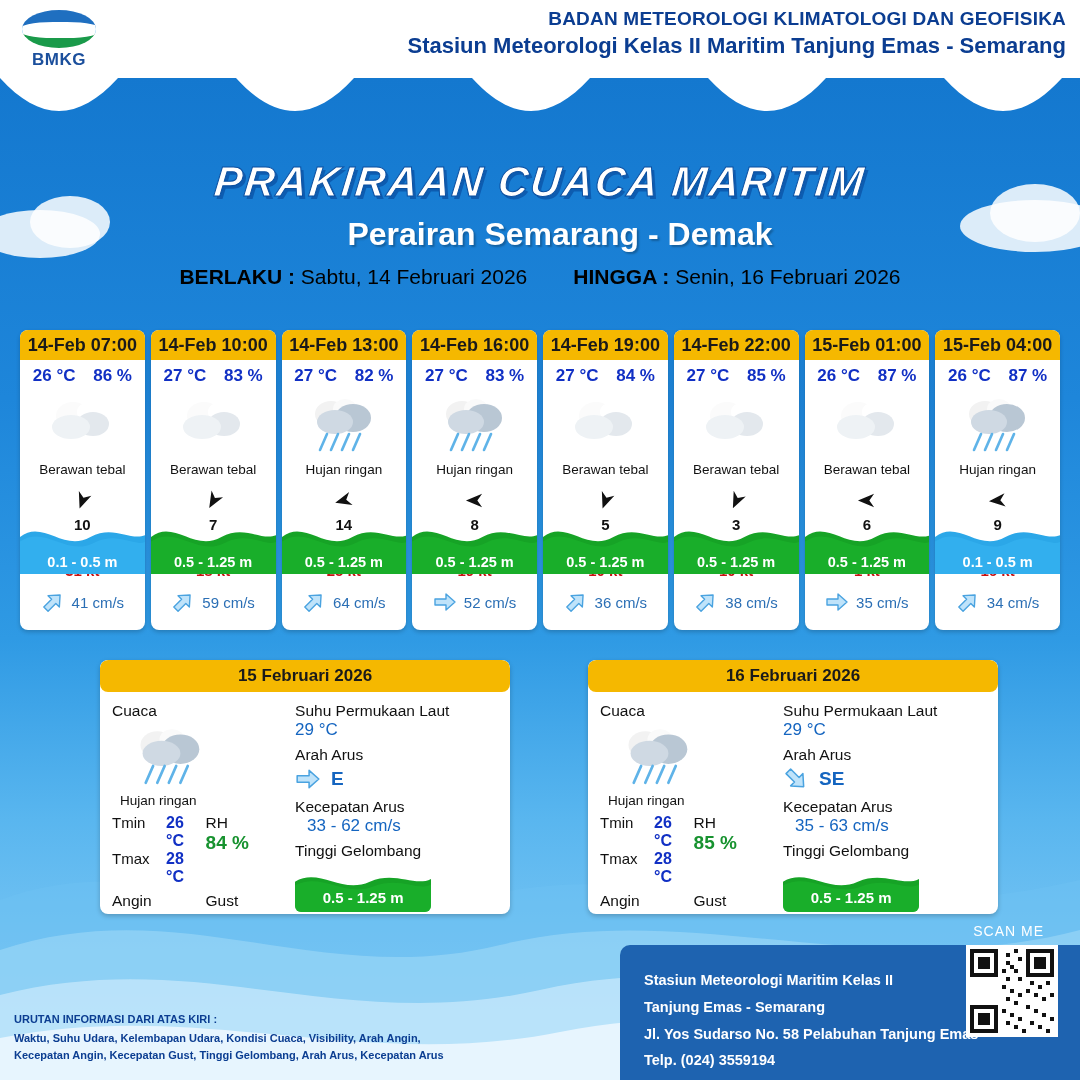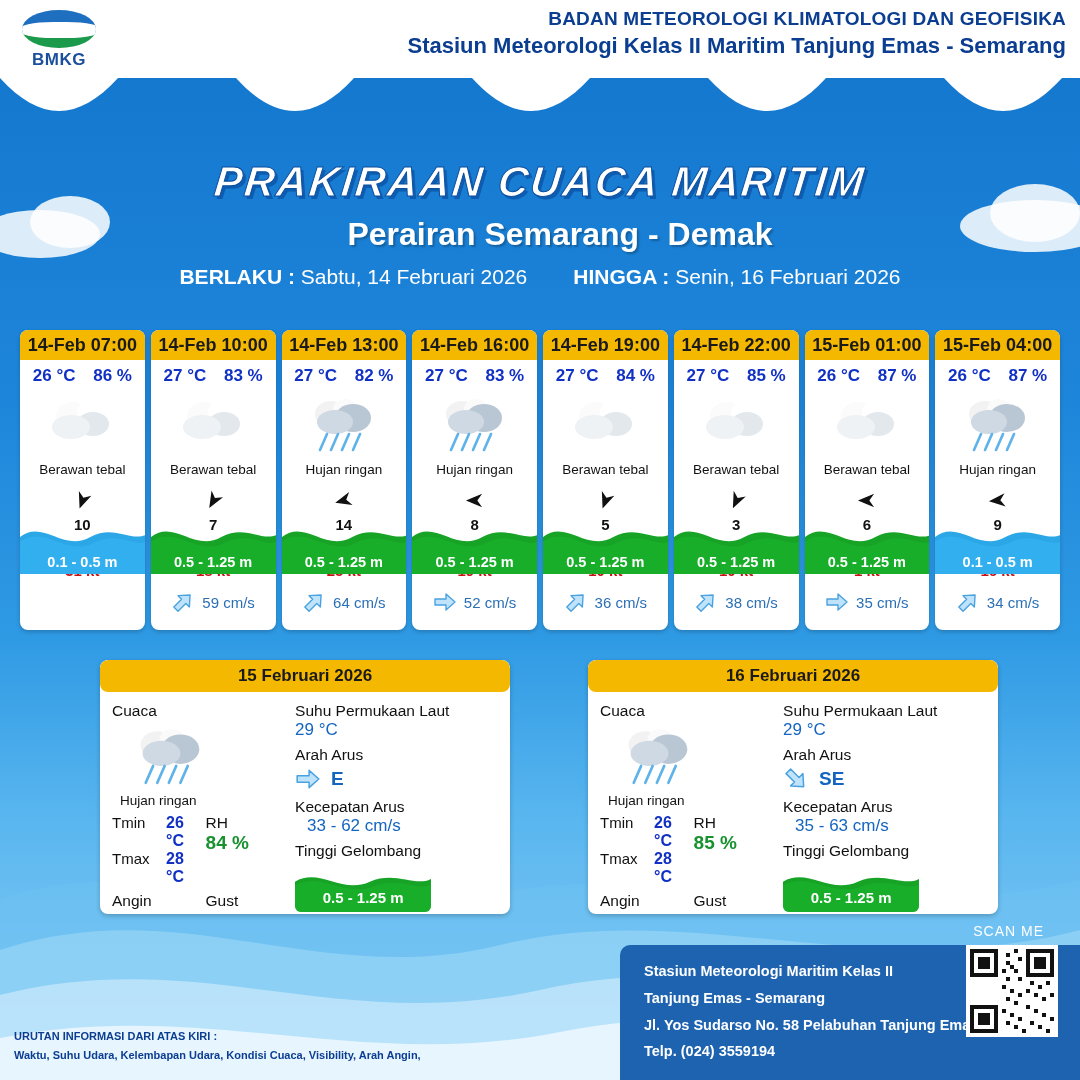--- a/index.html
+++ b/index.html
@@ -60,21 +60,21 @@
     text-shadow: 3px 3px 0 #0d5cb0;
     font-style: italic;
     transform: skewX(-6deg);
   }
   .sub-title {
     font-size: 32px; font-weight: bold; color: #ffffff; margin-top: 10px;
     text-shadow: 2px 2px 2px rgba(0,0,0,.25);
     padding-left: 40px;
   }
   .valid-row {
-    margin-top: 12px; font-size: 21px; color: #ffffff; font-weight: bold;
+    margin-top: 12px; font-size: 21px; color: #000000; font-weight: bold;
     display: flex; justify-content: center; gap: 46px;
   }
   .valid-row .val { font-weight: normal; }
 
   
   .cards { position: absolute; top: 330px; left: 20px; width: 1040px; display: flex; gap: 6px; z-index: 6; }
   .card {
     width: 128px; background: #ffffff; border-radius: 8px; overflow: hidden;
     box-shadow: 0 2px 4px rgba(0,0,0,.2); position: relative; height: 300px;
   }
@@ -135,21 +135,21 @@
   .wave-pill .t {
     position: absolute; left: 0; bottom: 6px; width: 100%; text-align: center;
     color: #fff; font-weight: bold; font-size: 15px;
   }
 
   
   .footer-box {
     position: absolute; right: 0; bottom: 0; width: 460px; height: 135px;
     background: #1e63b0; z-index: 6; border-top-left-radius: 10px;
   }
-  .footer-addr { position: absolute; left: 24px; top: 13px; color: #fff; font-size: 14.5px; font-weight: bold; line-height: 1.85; }
+  .footer-addr { position: absolute; left: 24px; top: 22px; color: #fff; font-size: 14.5px; font-weight: bold; line-height: 1.85; }
   .scan-me { position: absolute; right: 36px; top: -22px; color: #fff; font-size: 14px; letter-spacing: 1px; }
   .qr { position: absolute; right: 22px; top: 0px; width: 92px; height: 92px; background: #fff; padding: 4px; }
   .qr svg { display: block; }
   .legend { position: absolute; left: 14px; bottom: 16px; z-index: 6; color: #0b3d91; font-size: 11px; font-weight: bold; line-height: 1.55; }
   .legend .ttl { margin-bottom: 2px; }
 </style>
 </head>
 <body>
 
 <div class="page">
@@ -221,20 +221,26 @@
       <span class="deg">10</span>
       <span class="sep">|</span>
       <span class="kt">31 kt</span>
     </div>
     <div class="wave-band">
       <svg width="128" height="56" viewBox="0 0 128 56" preserveAspectRatio="none">
     <path d="M0,19.040000000000003 C23.04,1.12 43.52,34.72 70.4,19.040000000000003 C94.72,5.6000000000000005 112.64,25.76 128,15.680000000000001 L128,56 L0,56 Z" fill="#2ba7e8"></path>
     <path d="M0,23.52 C25.6,6.72 46.08,39.199999999999996 74.24,24.64 C99.84,12.32 115.2,31.360000000000003 128,22.400000000000002 L128,56 L0,56 Z" fill="#38b6f2" opacity=".55"></path>
   </svg>
       <div class="label">0.1 - 0.5 m</div>
+    </div>
+    <div class="cur-row">
+      <svg width="24" height="24" viewBox="0 0 24 24" style="transform:rotate(-45deg)">
+    <path d="M2 9 L13 9 L13 4 L22 12 L13 20 L13 15 L2 15 Z" fill="#bfe3fa" stroke="#4aa3e0" stroke-width="1.4" stroke-linejoin="round"></path>
+  </svg>
+      <span>41 cm/s</span>
     </div>
       </div>
       <div class="card">
     <div class="card-head">14-Feb 10:00</div>
     <div class="card-temp">
       <span class="t">27 °C</span>
       <span class="h">83 %</span>
     </div>
     <div class="icon-area">
           <svg width="78" height="62" viewBox="0 0 78 62">
@@ -710,15 +716,16 @@
           <rect x="19" y="20" width="1" height="1"></rect>
             <rect x="13" y="20" width="1" height="1"></rect>
         </g>
       </svg>
     </div>
   </div>
 
   <div class="legend">
     <div class="ttl">URUTAN INFORMASI DARI ATAS KIRI :</div>
     <div>Waktu, Suhu Udara, Kelembapan Udara, Kondisi Cuaca, Visibility, Arah Angin,</div>
+    <div>Kecepatan Angin, Kecepatan Gust, Tinggi Gelombang, Arah Arus, Kecepatan Arus</div>
   </div>
 
 </div>
 
 </body></html>

